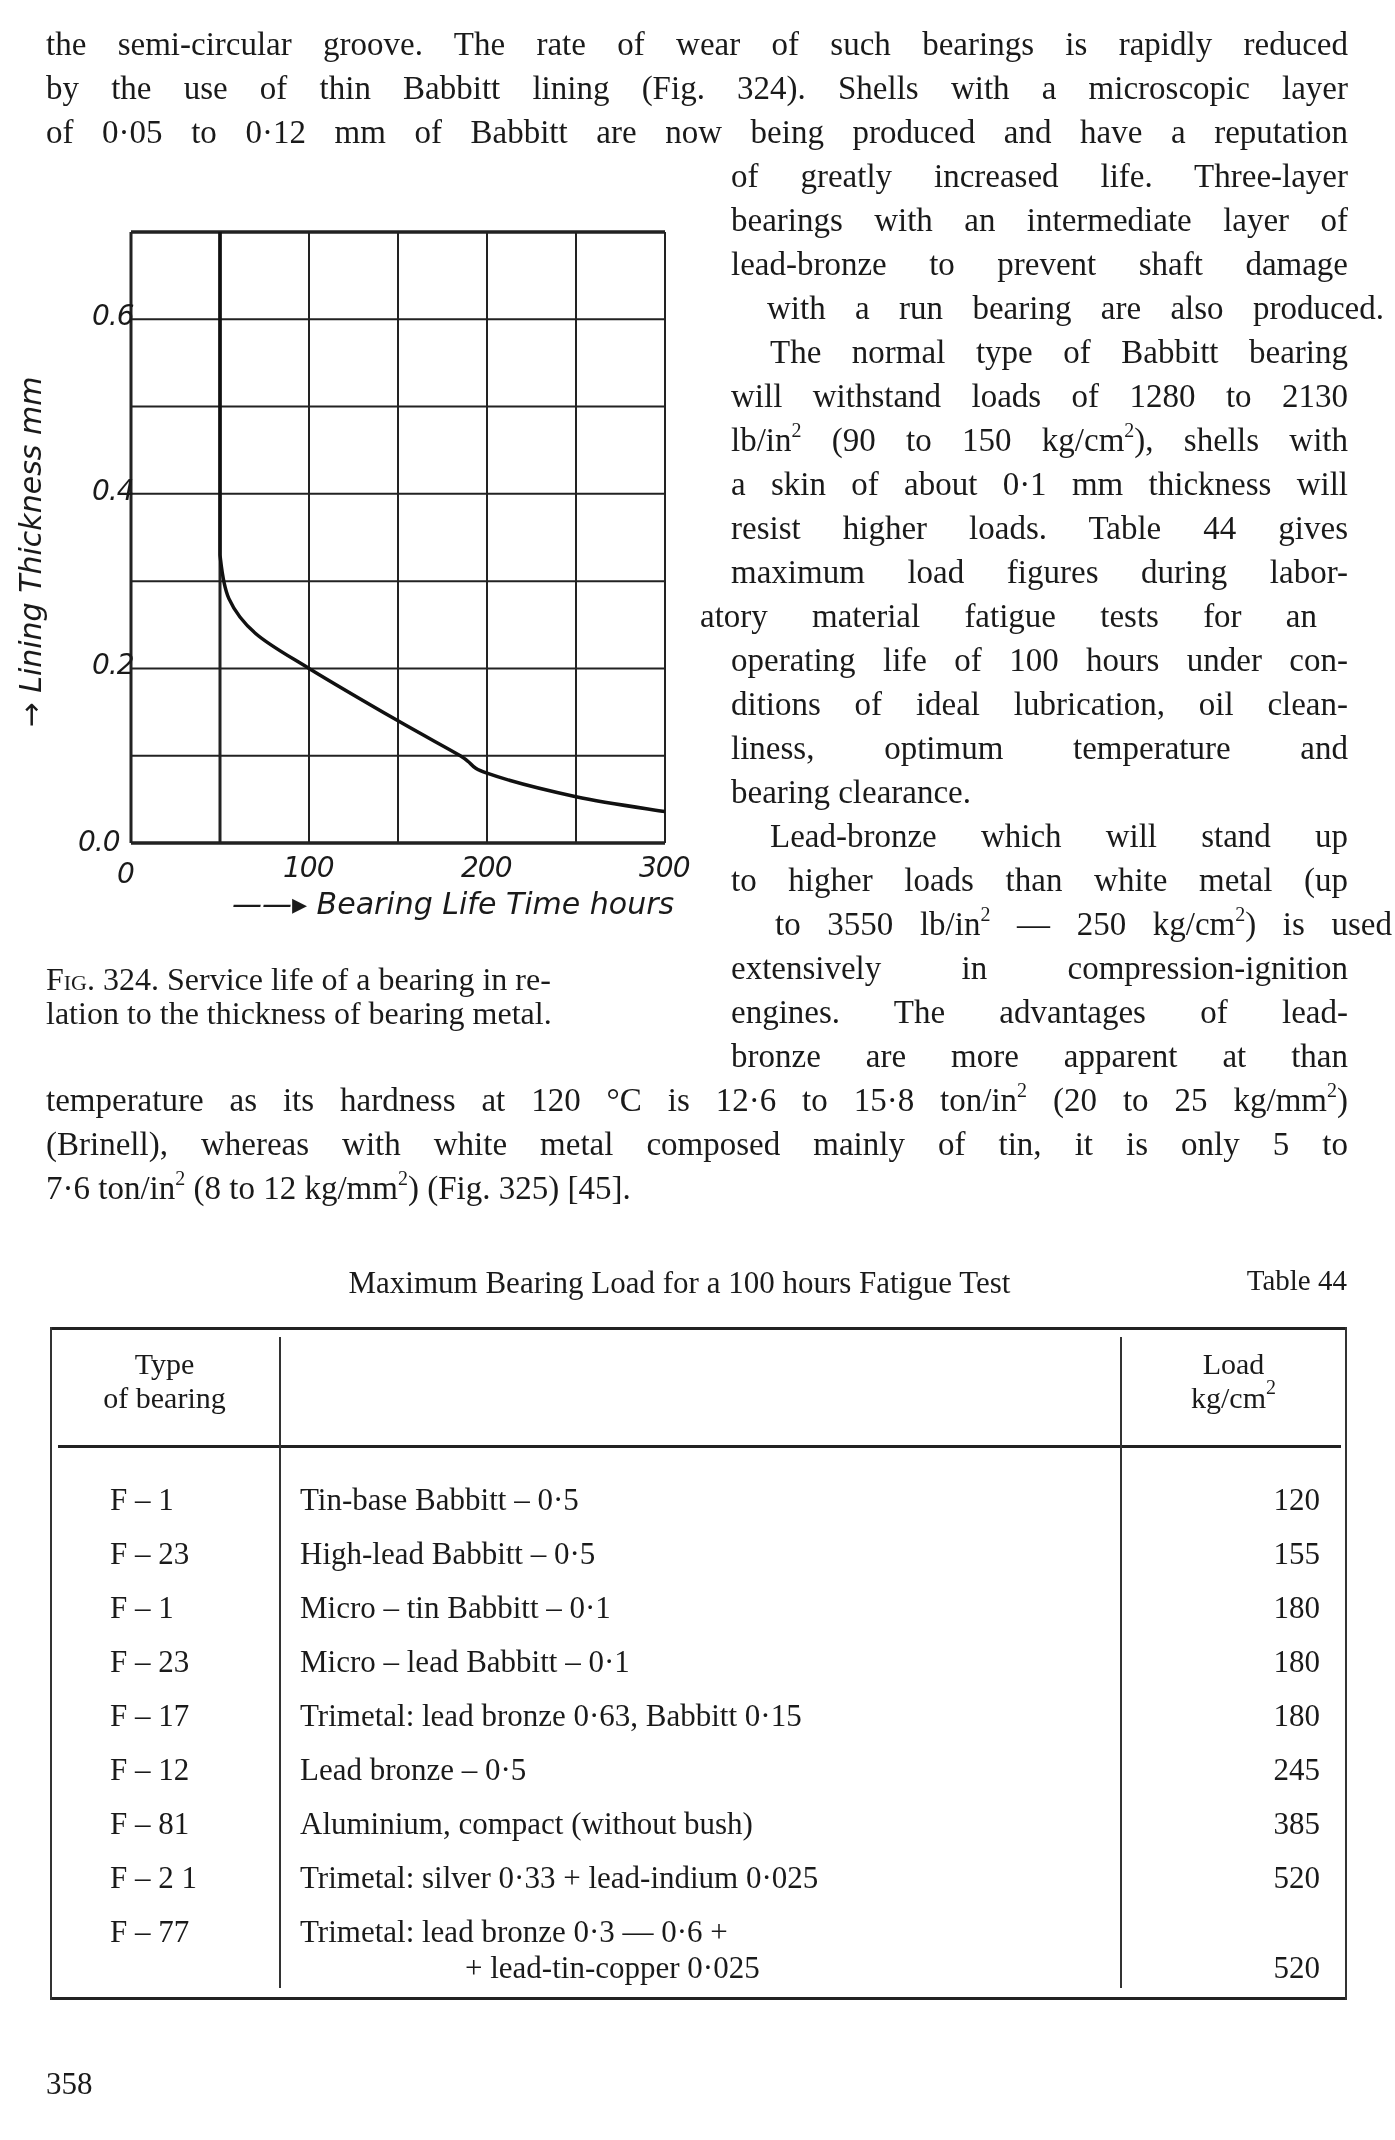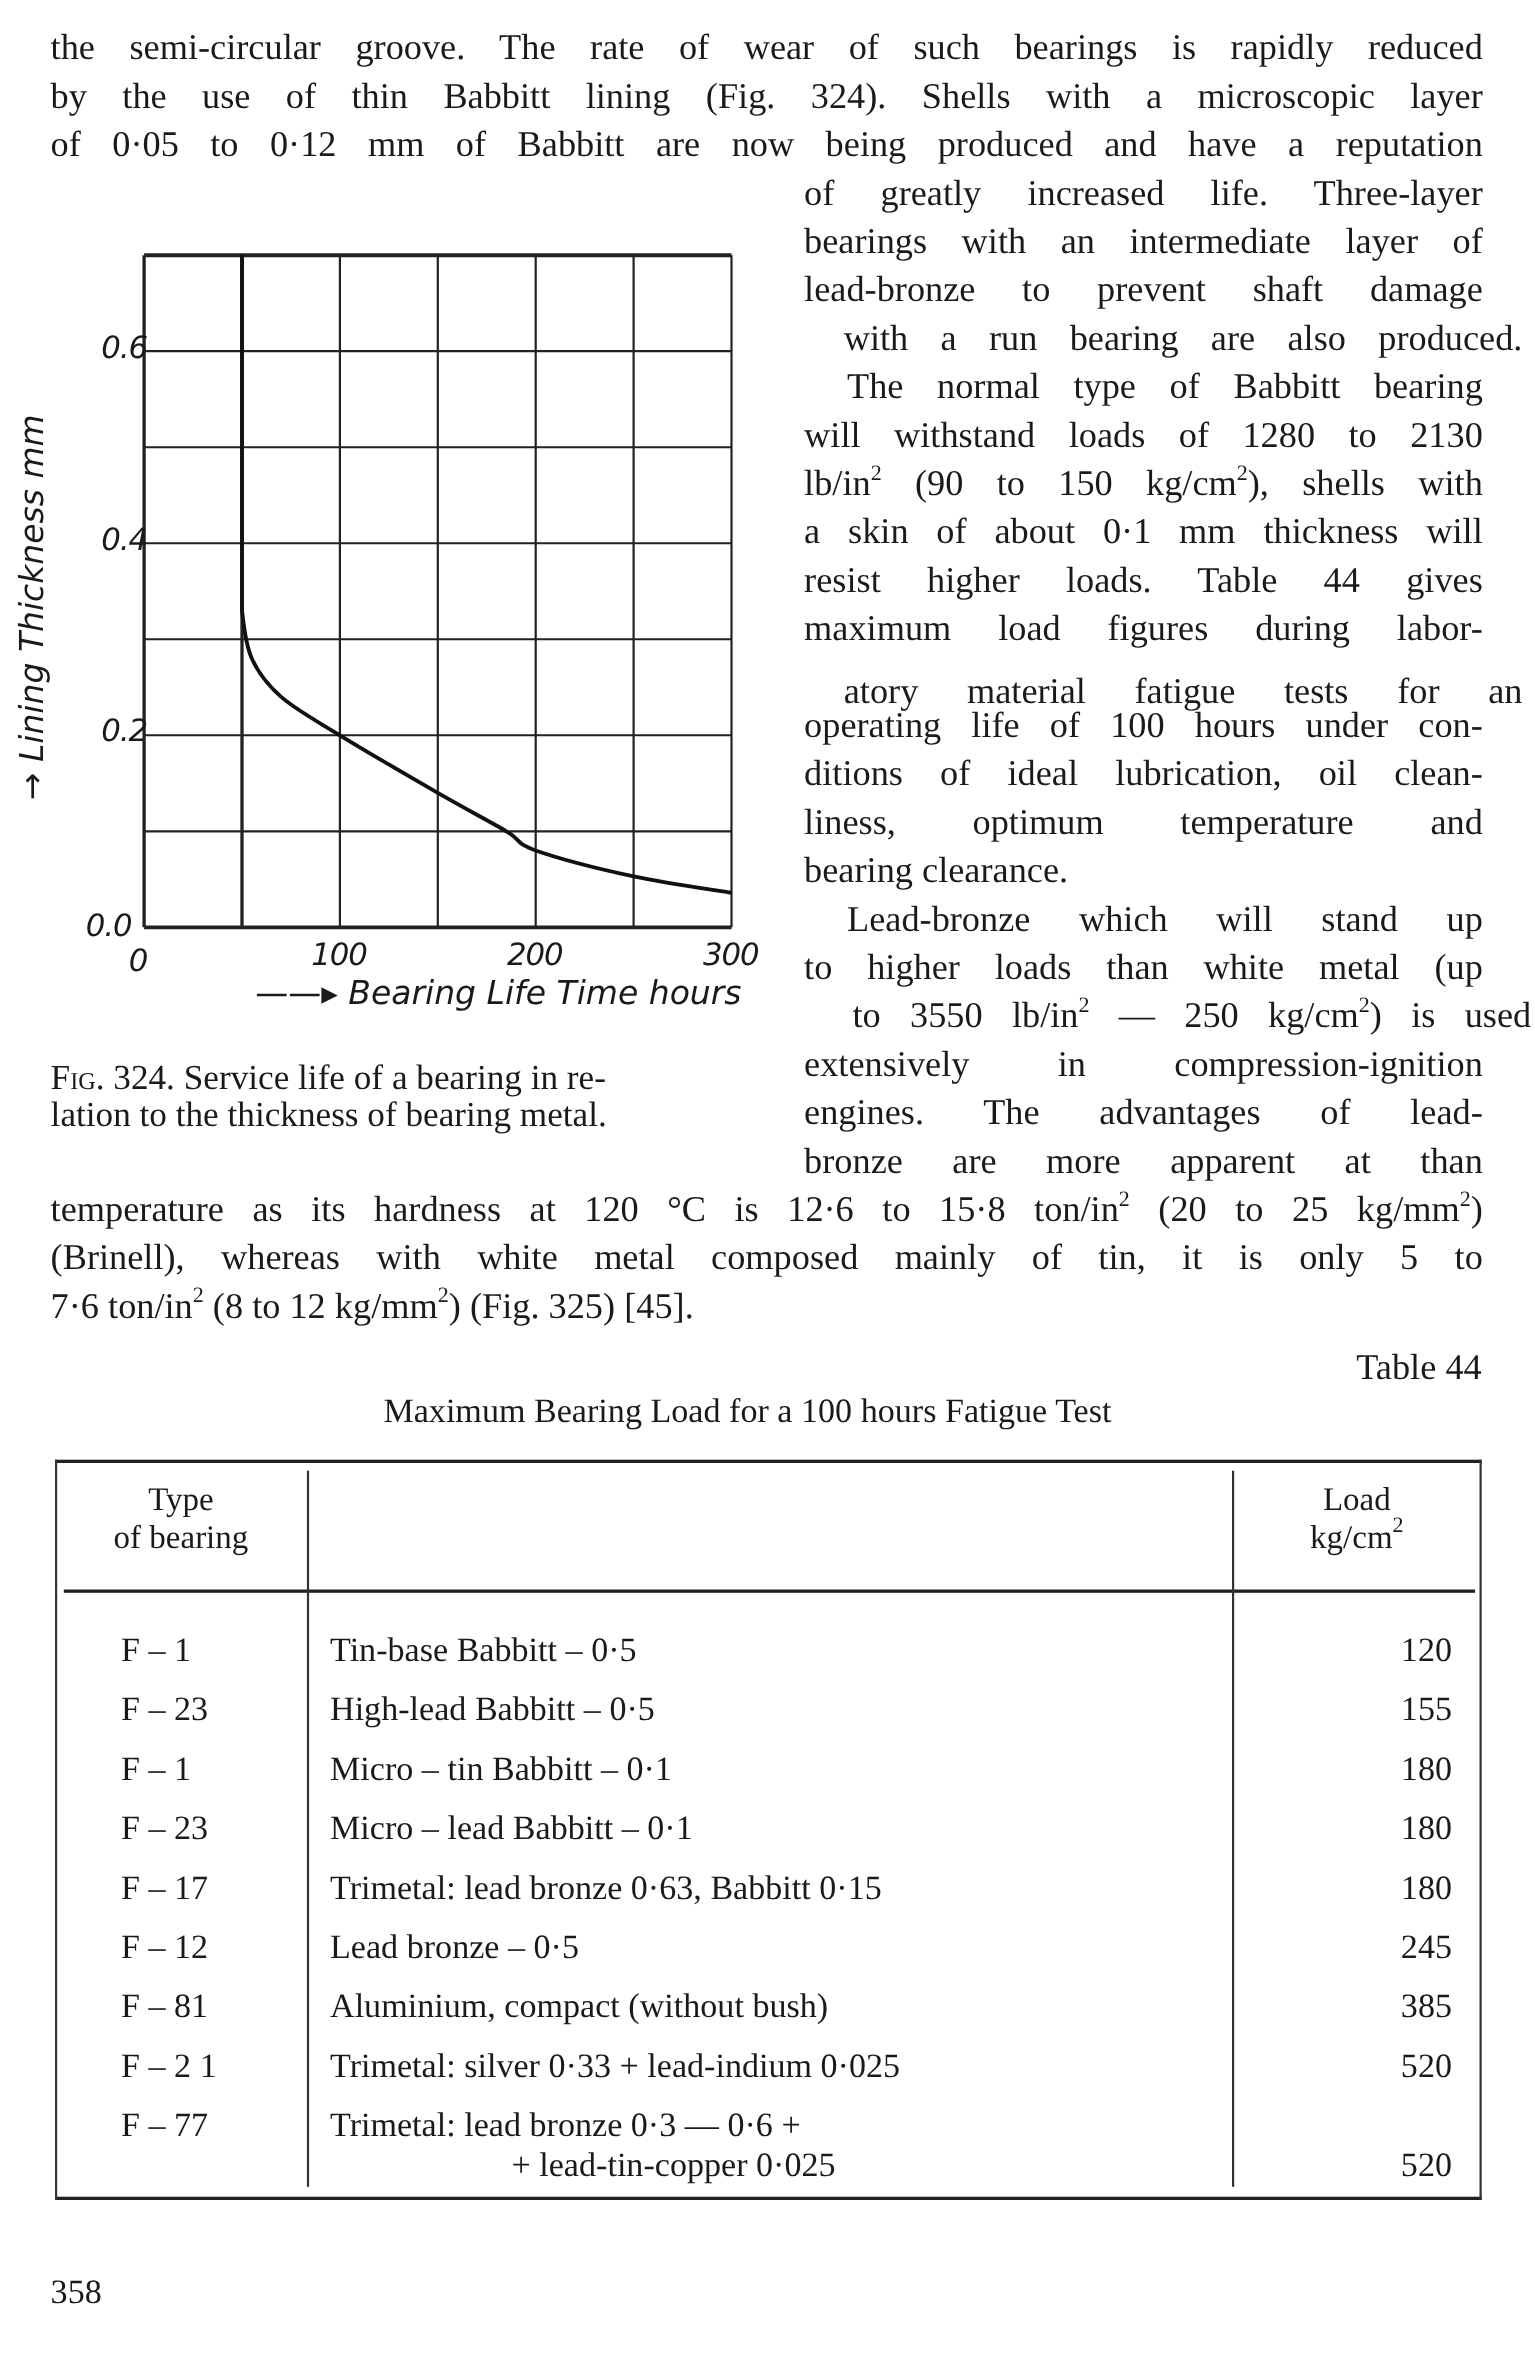--- a/index.html
+++ b/index.html
@@ -9,21 +9,21 @@
   .just { text-align: justify; text-align-last: justify; }
   sup { font-size: 20px; line-height: 0; vertical-align: 14px; }
   .chart { position: absolute; left: 0; top: 200px; width: 700px; height: 760px; }
   .chart svg { position: absolute; left: 0; top: 0; }
   .tick { position: absolute; font-family: "DejaVu Sans", sans-serif; font-style: italic;
           font-size: 28px; letter-spacing: -1px; color: #1a1a1a; }
   .axis-title { position: absolute; font-family: "DejaVu Sans", sans-serif; font-style: italic;
                 font-size: 30px; color: #1a1a1a; white-space: nowrap; }
   .caption { position: absolute; font-size: 32px; line-height: 34px; white-space: nowrap; }
   .sc { font-variant: small-caps; }
-  .table-no { position: absolute; right: 48px; top: 1226px; font-size: 33px; }
+  .table-no { position: absolute; right: 48px; top: 1264px; font-size: 29px; }
   .table-title { position: absolute; left: 0; width: 1359px; top: 1265px; text-align: center;
                  font-size: 31px; font-weight: normal; }
   .tbl { position: absolute; left: 50px; top: 1327px; width: 1297px; height: 673px; }
   .tbl .b-top { position: absolute; left: 0; right: 0; top: 0; border-top: 3px solid #222; }
   .tbl .b-head { position: absolute; left: 8px; right: 6px; top: 118px; border-top: 3px solid #222; }
   .tbl .b-bot { position: absolute; left: 0; right: 0; bottom: 0; border-top: 3px solid #222; }
   .tbl .b-left { position: absolute; left: 0; top: 0; bottom: 0; border-left: 2px solid #333; }
   .tbl .b-right { position: absolute; right: 0; top: 0; bottom: 0; border-left: 2px solid #333; }
   .tbl .div1 { position: absolute; left: 229px; top: 10px; bottom: 12px; border-left: 2px solid #333; }
   .tbl .div2 { position: absolute; left: 1070px; top: 10px; bottom: 12px; border-left: 2px solid #333; }
@@ -46,21 +46,21 @@
   <div class="line just" style="left:731px;top:154px;width:617px;">of greatly increased life. Three-layer</div>
   <div class="line just" style="left:731px;top:198px;width:617px;">bearings with an intermediate layer of</div>
   <div class="line just" style="left:731px;top:242px;width:617px;">lead-bronze to prevent shaft damage</div>
   <div class="line just" style="left:731px;top:286px;width:617px;margin-left:36px;">with a run bearing are also produced.</div>
   <div class="line just" style="left:770px;top:330px;width:578px;">The normal type of Babbitt bearing</div>
   <div class="line just" style="left:731px;top:374px;width:617px;">will withstand loads of 1280 to 2130</div>
   <div class="line just" style="left:731px;top:418px;width:617px;" id="l6">lb/in<sup>2</sup> (90 to 150 kg/cm<sup>2</sup>), shells with</div>
   <div class="line just" style="left:731px;top:462px;width:617px;">a skin of about 0·1 mm thickness will</div>
   <div class="line just" style="left:731px;top:506px;width:617px;">resist higher loads. Table 44 gives</div>
   <div class="line just" style="left:731px;top:550px;width:617px;">maximum load figures during labor-</div>
-  <div class="line just" style="left:767px;top:594px;width:617px;margin-top:13px;">atory material fatigue tests for an</div>
+  <div class="line just" style="left:700px;top:594px;width:617px;">atory material fatigue tests for an</div>
   <div class="line just" style="left:731px;top:638px;width:617px;">operating life of 100 hours under con-</div>
   <div class="line just" style="left:731px;top:682px;width:617px;">ditions of ideal lubrication, oil clean-</div>
   <div class="line just" style="left:731px;top:726px;width:617px;">liness, optimum temperature and</div>
   <div class="line" style="left:731px;top:770px;">bearing clearance.</div>
   <div class="line just" style="left:770px;top:814px;width:578px;">Lead-bronze which will stand up</div>
   <div class="line just" style="left:731px;top:858px;width:617px;">to higher loads than white metal (up</div>
   <div class="line just" style="left:731px;top:902px;width:617px;margin-left:44px;" id="l17">to 3550 lb/in<sup>2</sup> — 250 kg/cm<sup>2</sup>) is used</div>
   <div class="line just" style="left:731px;top:946px;width:617px;">extensively in compression-ignition</div>
   <div class="line just" style="left:731px;top:990px;width:617px;">engines. The advantages of lead-</div>
   <div class="line just" style="left:731px;top:1034px;width:617px;">bronze are more apparent at than</div>

